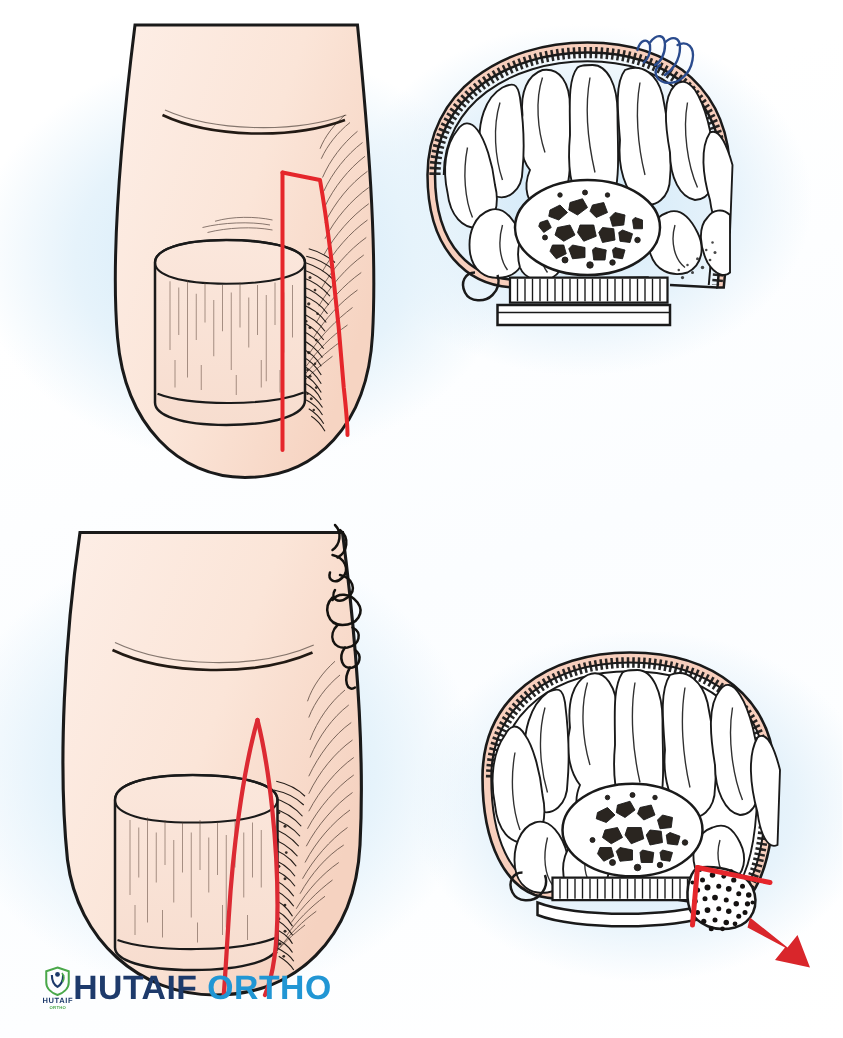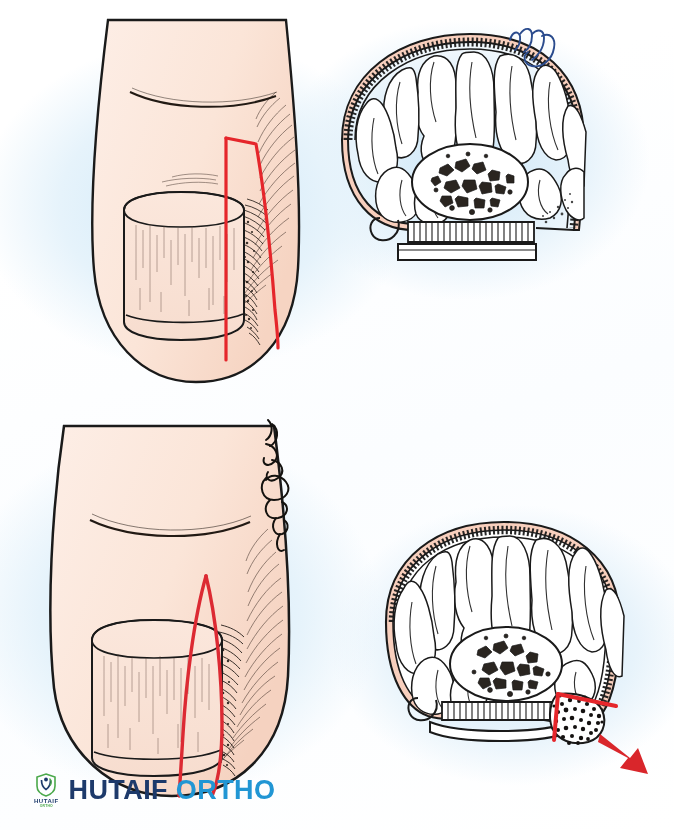--- a/index.html
+++ b/index.html
@@ -19,21 +19,21 @@
       radial-gradient(ellipse 290px 250px at 170px 615px, #cde7f8 0%, #e6f3fb 45%, rgba(255,255,255,0) 73%),
       radial-gradient(ellipse 250px 190px at 515px 645px, #cfe8f8 0%, #e7f3fb 48%, rgba(255,255,255,0) 74%),
       linear-gradient(160deg,#ffffff 0%,#ffffff 25%,#fbfdff 55%,#ffffff 100%);
   }
   .fig{position:absolute;}
   svg{display:block;overflow:visible;}
 
   
   #watermark{
     position:absolute;left:34px;bottom:22px;
-    display:flex;align-items:center;gap:10px;
+    display:flex;align-items:center;
   }
   #wm-text{
     font-size:27px;font-weight:bold;letter-spacing:0.4px;
     font-family:"Liberation Sans", sans-serif;
     white-space:nowrap;line-height:1;
   }
   #wm-a{color:#1d3a6b;}
   #wm-b{color:#2196d4;}
   #logo-wrap{display:flex;flex-direction:column;align-items:center;line-height:1;}
   #logo-cap{font-size:6px;font-weight:bold;color:#1d3a6b;letter-spacing:.5px;margin-top:1px;}

